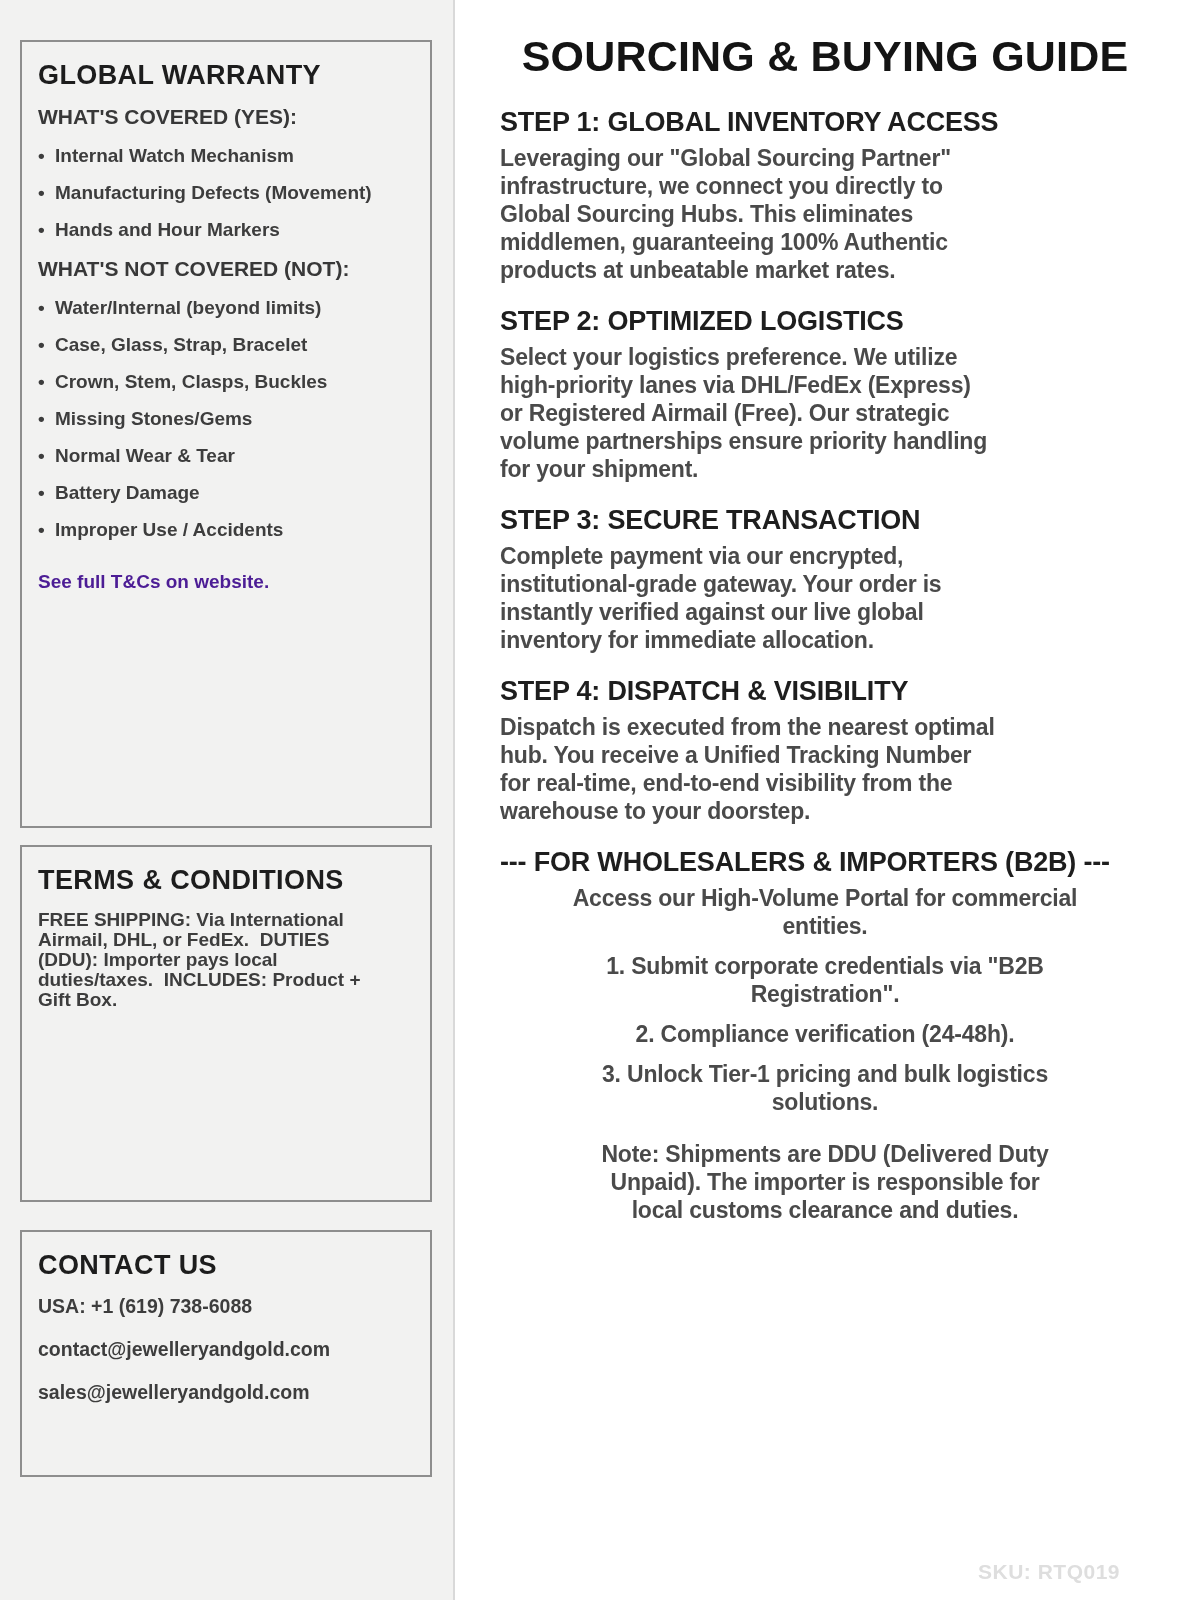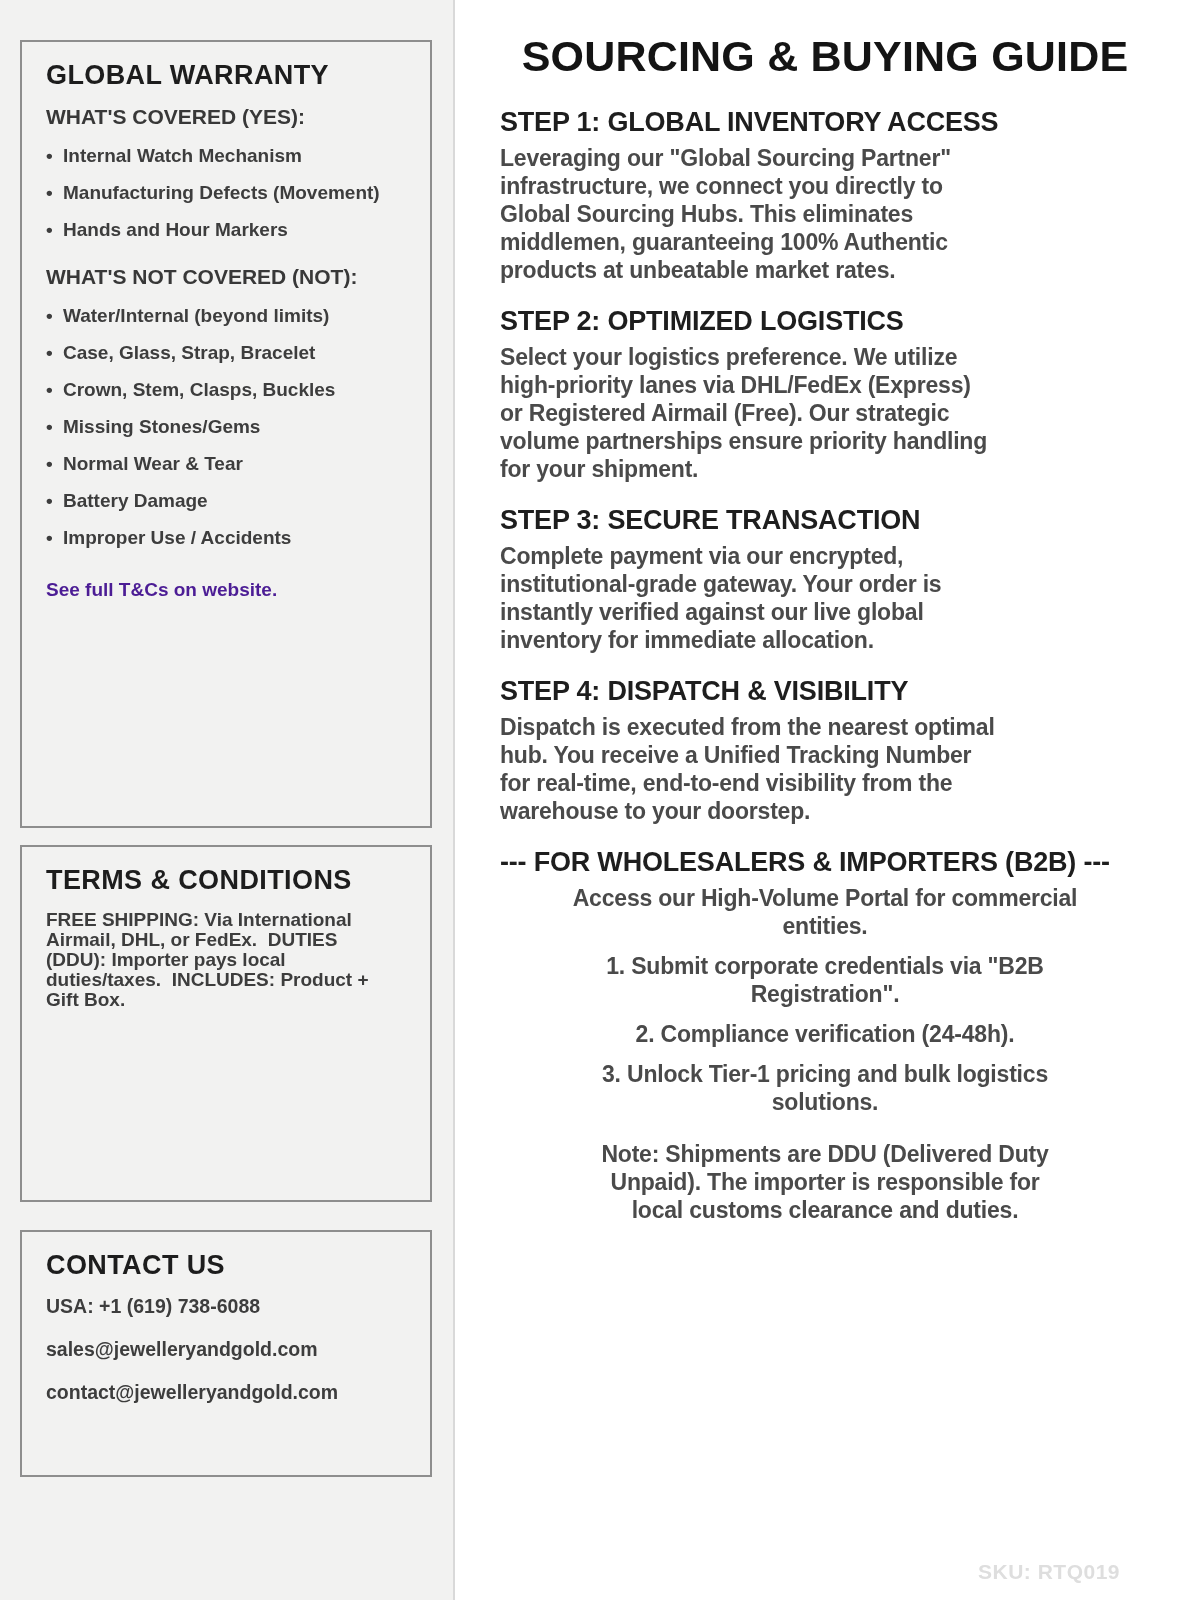--- a/index.html
+++ b/index.html
@@ -17,39 +17,39 @@
     width: 455px; height: 1600px;
     background: #f2f2f1;
     border-right: 2px solid #d9d9d9;
     padding: 40px 21px 0 20px;
     flex: 0 0 auto;
   }
   .panel {
     box-sizing: border-box;
     border: 2px solid #8e8e8e;
     background: #f2f2f1;
-    padding: 18px 24px;
+    padding: 18px 16px;
     overflow: hidden;
   }
   .panel-warranty { height: 788px; margin-bottom: 17px; }
   .panel-terms    { height: 357px; margin-bottom: 28px; }
   .panel-contact  { height: 247px; }
 
   .panel h2 {
     margin: 0 0 14px 0;
     font-size: 27px; font-weight: bold;
     letter-spacing: 0.4px;
     color: #1d1d1d;
   }
   .panel h3 {
     margin: 0 0 16px 0;
     font-size: 21px; font-weight: bold;
     color: #383838;
   }
-  .panel h3.gap-top { margin-top: 24px; }
+  .panel h3.gap-top { margin-top: 16px; }
   ul.bullets { margin: 0; padding: 0; }
   ul.bullets li {
     list-style: none;
     position: relative;
     padding-left: 17px;
     margin-bottom: 15px;
     font-size: 19px; font-weight: bold;
     color: #3d3d3d;
   }
   ul.bullets li::before {
@@ -149,22 +149,22 @@
       <p class="panel-body">FREE SHIPPING: Via International
 Airmail, DHL, or FedEx.  DUTIES
 (DDU): Importer pays local
 duties/taxes.  INCLUDES: Product +
 Gift Box.</p>
     </section>
 
     <section class="panel panel-contact">
       <h2>CONTACT US</h2>
       <p class="contact-line">USA: +1 (619) 738-6088</p>
+      <p class="contact-line">contact@jewelleryandgold.com</p>
       <p class="contact-line">sales@jewelleryandgold.com</p>
-      <p class="contact-line">contact@jewelleryandgold.com</p>
     </section>
 
   </aside>
 
   <main class="main">
     <h1>SOURCING &amp; BUYING GUIDE</h1>
 
     <section class="step">
       <h2 class="step-h">STEP 1: GLOBAL INVENTORY ACCESS</h2>
       <p class="step-b">Leveraging our "Global Sourcing Partner"

